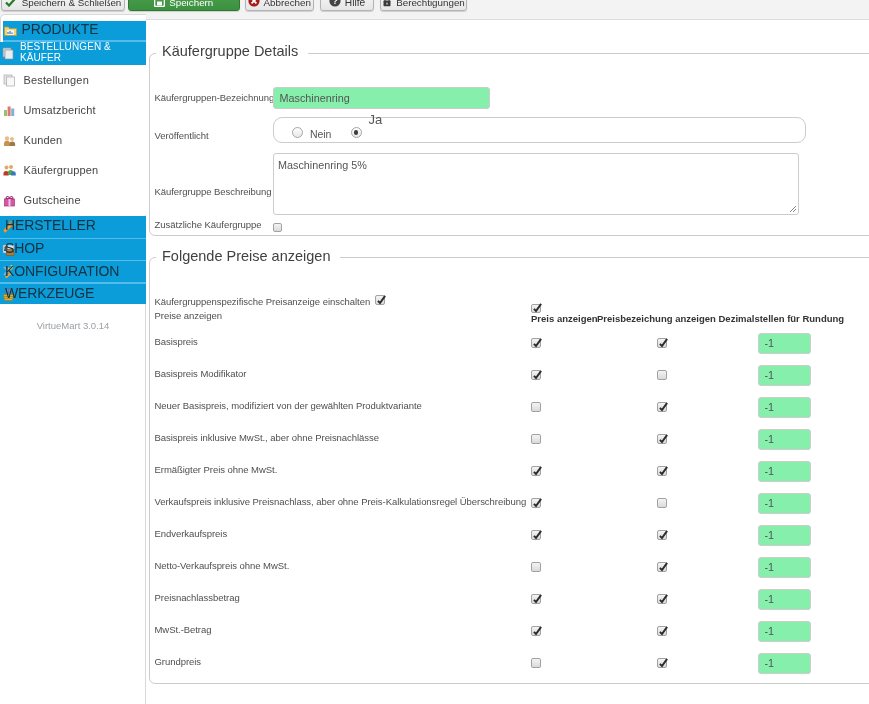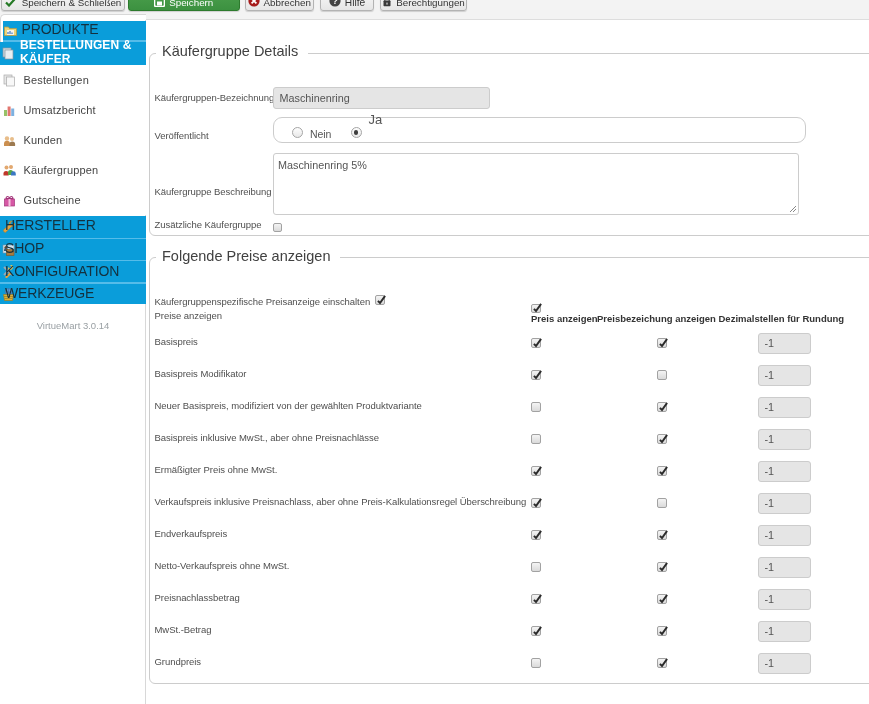--- a/index.html
+++ b/index.html
@@ -8,31 +8,31 @@
 .topstrip{left:0;top:0;width:869px;height:20px;background:#f3f3f3;border-bottom:1px solid #ddd}
 .btn{position:absolute;top:-17px;height:28px;border:1px solid #b3b3b3;border-radius:3px;background:linear-gradient(#ffffff,#e6e6e6);box-shadow:0 1px 1px rgba(0,0,0,.15);display:flex;align-items:flex-end;justify-content:center;padding-bottom:2px;font-size:9.8px;color:#333;white-space:nowrap}
 .btn .ic{display:inline-block;margin-right:4px;position:relative;top:1px}
 .btn.green{background:linear-gradient(#52a552,#3c9140);border-color:#2d7a2d;color:#fff}
 
 .sidebar-border{left:145px;top:20px;width:1px;height:684px;background:#d8d8d8}
 .card-top{left:0;top:14px;width:146px;height:28px;border-top:1px solid #d8d8d8;border-left:1px solid #d8d8d8;border-radius:5px 0 0 0;background:#fff}
 .mband{position:absolute;background:#0a9dda;color:#14313f;font-size:14px;letter-spacing:-0.1px;display:flex;align-items:center}
 .mband .mtext{margin-left:5px;position:relative;top:-1.3px}
 .mband .micon{position:absolute;left:2px;top:50%;margin-top:-6.5px;width:13px;height:13px}
-.mband.active{color:#fff;font-weight:bold;font-size:12px;letter-spacing:0.1px}
+.mband.active{color:#fff;font-weight:normal;font-size:10px;letter-spacing:0.1px}
 .smitem{position:absolute;left:0;width:146px;height:30px;background:#fff;color:#444;font-size:11px;letter-spacing:0.15px;display:flex;align-items:center}
 .smitem .mtext{margin-left:23.5px;position:relative;top:-0.4px}
 .smitem .micon{position:absolute;left:2.5px;top:50%;margin-top:-6.5px;width:13px;height:13px}
 .vmver{left:0;top:320px;width:146px;text-align:center;font-size:9.5px;color:#9aa0a4}
 .msep{position:absolute;left:0;width:146px;height:1.4px;background:#55bce9}
 
 .fs{position:absolute;border:1px solid #ccc;border-radius:6px}
 .legend{position:absolute;background:#fff;padding:0 10px 0 6px;font-size:14.5px;color:#414141}
 .lbl{position:absolute;left:154.5px;font-size:9.5px;letter-spacing:-0.05px;color:#4f4f4f;white-space:nowrap}
-.inp{position:absolute;border:1px solid #ccc;border-radius:3px;background:#e5e5e5;font-size:10.8px;color:#555;display:flex;align-items:center;padding-left:6px}
+.inp{position:absolute;border:1px solid #ccc;border-radius:3px;background:#86efac;font-size:10.8px;color:#555;display:flex;align-items:center;padding-left:6px}
 .cb{position:absolute;width:9.8px;height:9.8px;border:1px solid #a2a2a2;border-radius:2px;background:linear-gradient(#f4f4f4,#dadada)}
 .cb svg.ck{position:absolute;left:-1px;top:-2.5px;overflow:visible}
 .rad{position:absolute;width:11px;height:11px;border:1px solid #a5a5a5;border-radius:50%;background:linear-gradient(#fdfdfd,#e8e8e8)}
 .rad.sel:before{content:"";position:absolute;left:2.4px;top:2.4px;width:4.4px;height:4.4px;border-radius:50%;background:#3d3d3d}
 .bh{position:absolute;font-size:9.5px;font-weight:bold;color:#333;white-space:nowrap}
 </style></head>
 <body>
 <div class="abs topstrip"></div>
 
 <div class="btn" style="left:1px;width:124px"><span class="ic" style="margin-right:6px"><svg width="11" height="9" viewBox="0 0 11 9">

